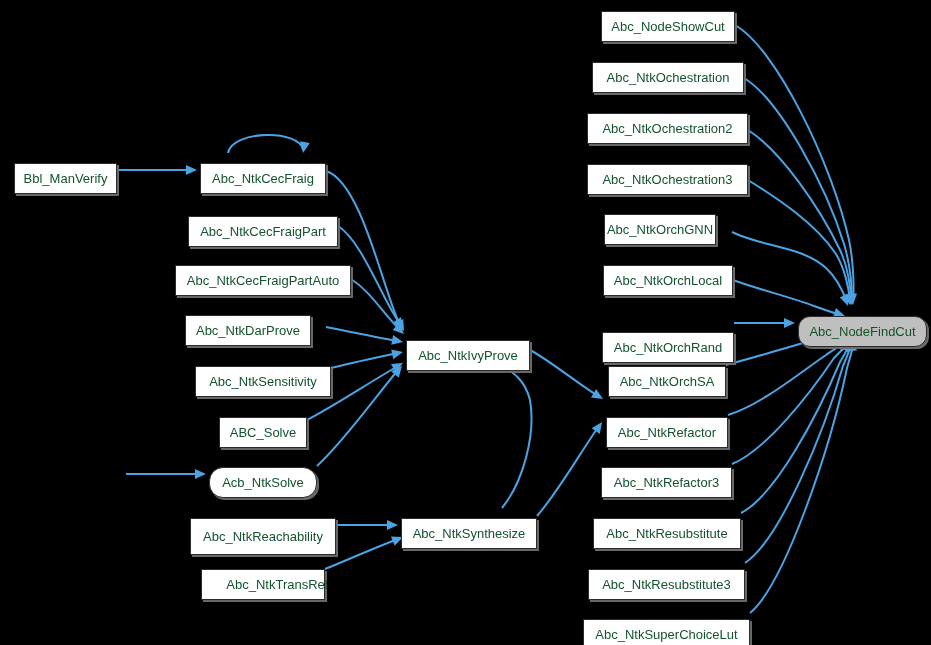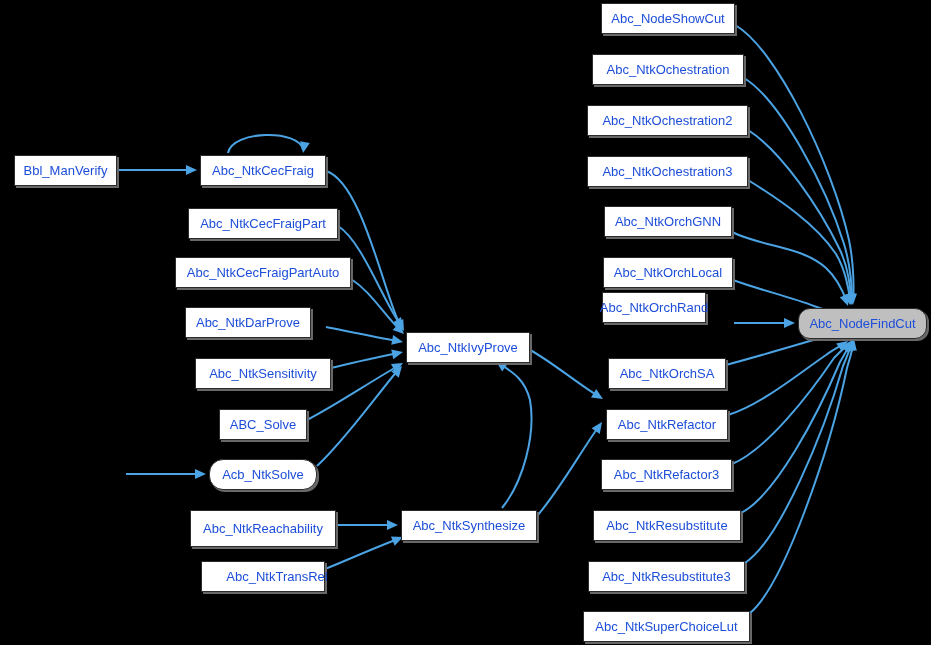--- a/index.html
+++ b/index.html
@@ -24,26 +24,27 @@
   }
   .node-box {
     position: absolute;
     box-sizing: border-box;
     background: #ffffff;
     border: 1px solid #2b2b2b;
     box-shadow: 2px 2px 0px rgba(110,110,110,0.95);
     display: flex;
     align-items: center;
     justify-content: center;
-    color: #1d4ed8;
+    color: #14532d;
     font-size: 13px;
     line-height: 1;
     white-space: nowrap;
     letter-spacing: 0px;
     z-index: 5;
+    margin-top: 8px;
   }
   .node-box.highlight {
     background: #bfbfbf;
     border-radius: 12px;
   }
   .node-label {
     pointer-events: none;
   }
 </style>
 </head>
@@ -149,27 +150,27 @@
     </div>
     <div class="node-box" style="left: 592px; top: 54px; width: 152px; height: 31px;">
       <span class="node-label">Abc_NtkOchestration</span>
     </div>
     <div class="node-box" style="left: 587px; top: 105px; width: 161px; height: 31px;">
       <span class="node-label">Abc_NtkOchestration2</span>
     </div>
     <div class="node-box" style="left: 587px; top: 156px; width: 161px; height: 31px;">
       <span class="node-label">Abc_NtkOchestration3</span>
     </div>
-    <div class="node-box" style="left: 604px; top: 206px; width: 128px; height: 31px;">
+    <div class="node-box" style="left: 604px; top: 206px; width: 112px; height: 31px;">
       <span class="node-label">Abc_NtkOrchGNN</span>
     </div>
     <div class="node-box" style="left: 603px; top: 257px; width: 130px; height: 31px;">
       <span class="node-label">Abc_NtkOrchLocal</span>
     </div>
-    <div class="node-box" style="left: 602px; top: 292px; width: 104px; height: 31px;">
+    <div class="node-box" style="left: 602px; top: 324px; width: 132px; height: 31px;">
       <span class="node-label">Abc_NtkOrchRand</span>
     </div>
     <div class="node-box" style="left: 608px; top: 358px; width: 118px; height: 31px;">
       <span class="node-label">Abc_NtkOrchSA</span>
     </div>
     <div class="node-box" style="left: 606px; top: 409px; width: 122px; height: 31px;">
       <span class="node-label">Abc_NtkRefactor</span>
     </div>
     <div class="node-box" style="left: 601px; top: 459px; width: 131px; height: 31px;">
       <span class="node-label">Abc_NtkRefactor3</span>

